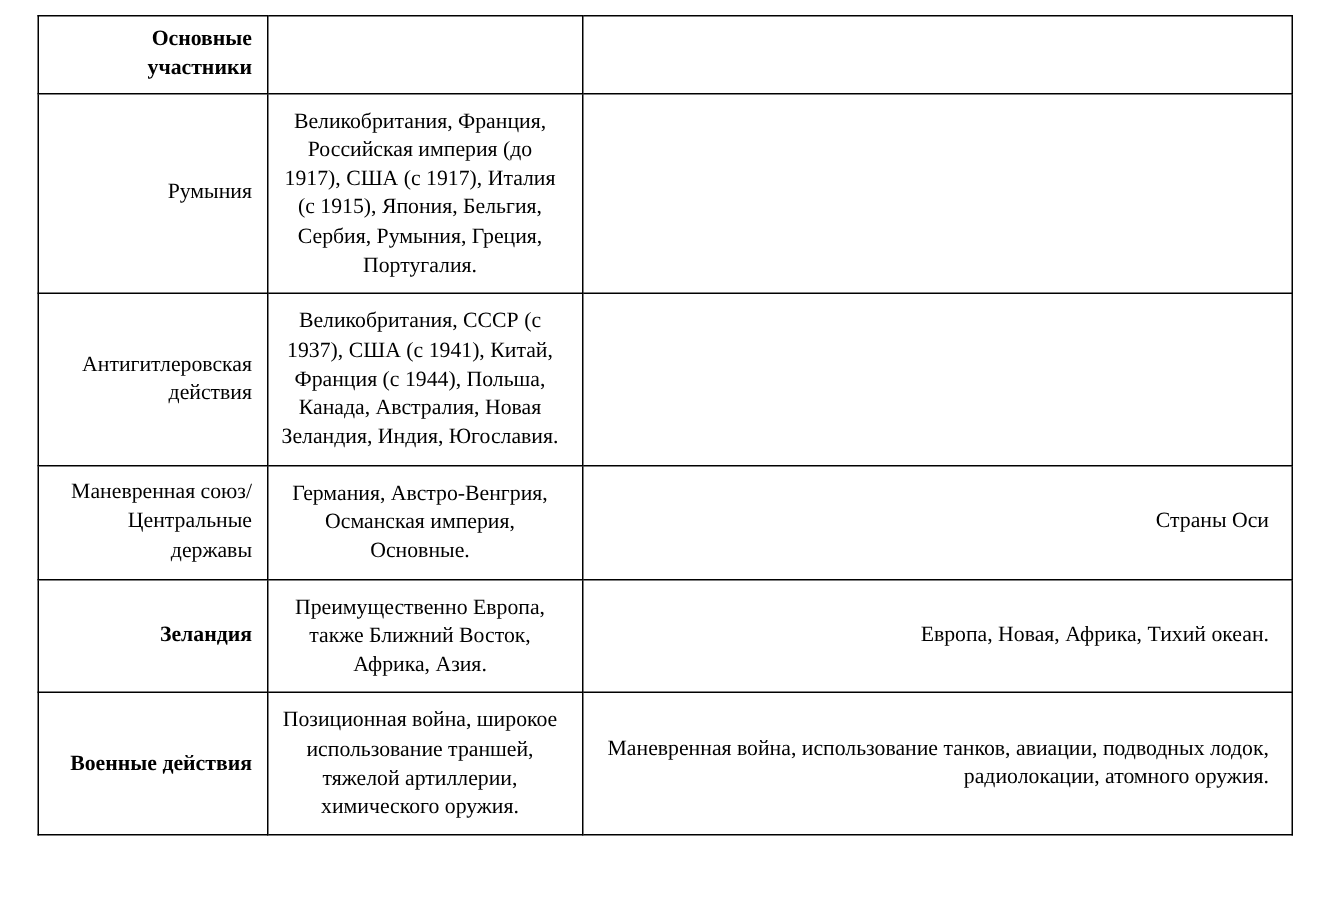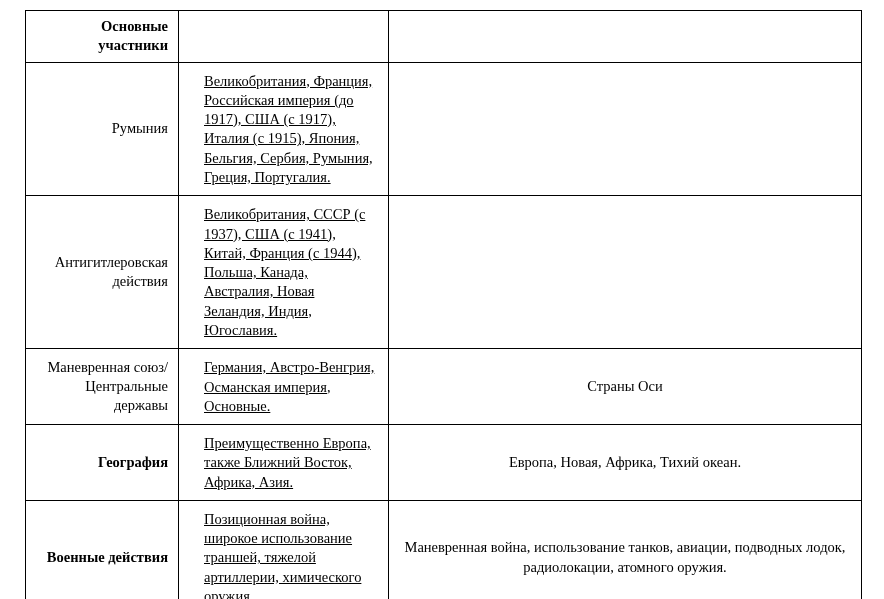--- a/index.html
+++ b/index.html
@@ -28,29 +28,28 @@
     vertical-align: middle;
     padding: 5px 10px;
     font-size: 15px;
   }
   td.c1 {
     padding: 6px 10px;
     vertical-align: middle;
     text-align: right;
   }
   td.c2 {
-    padding: 9px 13px 8px 25px;
+    padding: 9px 13px 8px 6px;
     vertical-align: top;
-    text-align: left;
-    text-decoration: underline;
+    text-align: center;
   }
   td.c3 {
     padding: 8px 15px;
     vertical-align: middle;
-    text-align: center;
+    text-align: right;
   }
   .bold { font-weight: bold; }
 </style>
 </head>
 <body>
 
 <div class="page">
   <table class="cmp">
     <colgroup>
       <col style="width:153px">
@@ -77,21 +76,21 @@
       <td class="c3"></td>
     </tr>
 
     <tr style="height:62px">
       <td class="c1">Маневренная союз/Центральные державы</td>
       <td class="c2">Германия, Австро-Венгрия, Османская империя, Основные.</td>
       <td class="c3">Страны Оси</td>
     </tr>
 
     <tr style="height:66px">
-      <td class="c1 bold">География</td>
+      <td class="c1 bold">Зеландия</td>
       <td class="c2">Преимущественно Европа, также Ближний Восток, Африка, Азия.</td>
       <td class="c3">Европа, Новая, Африка, Тихий океан.</td>
     </tr>
 
     <tr style="height:80px">
       <td class="c1 bold">Военные действия</td>
       <td class="c2">Позиционная война, широкое использование траншей, тяжелой артиллерии, химического оружия.</td>
       <td class="c3">Маневренная война, использование танков, авиации, подводных лодок, радиолокации, атомного оружия.</td>
     </tr>
 

